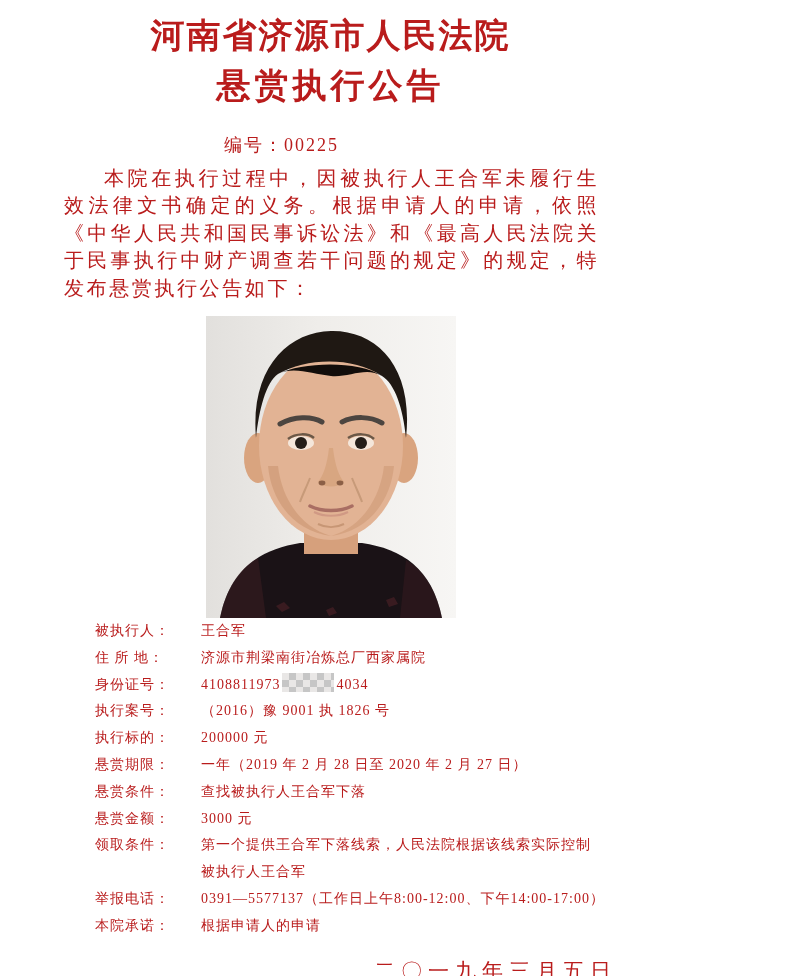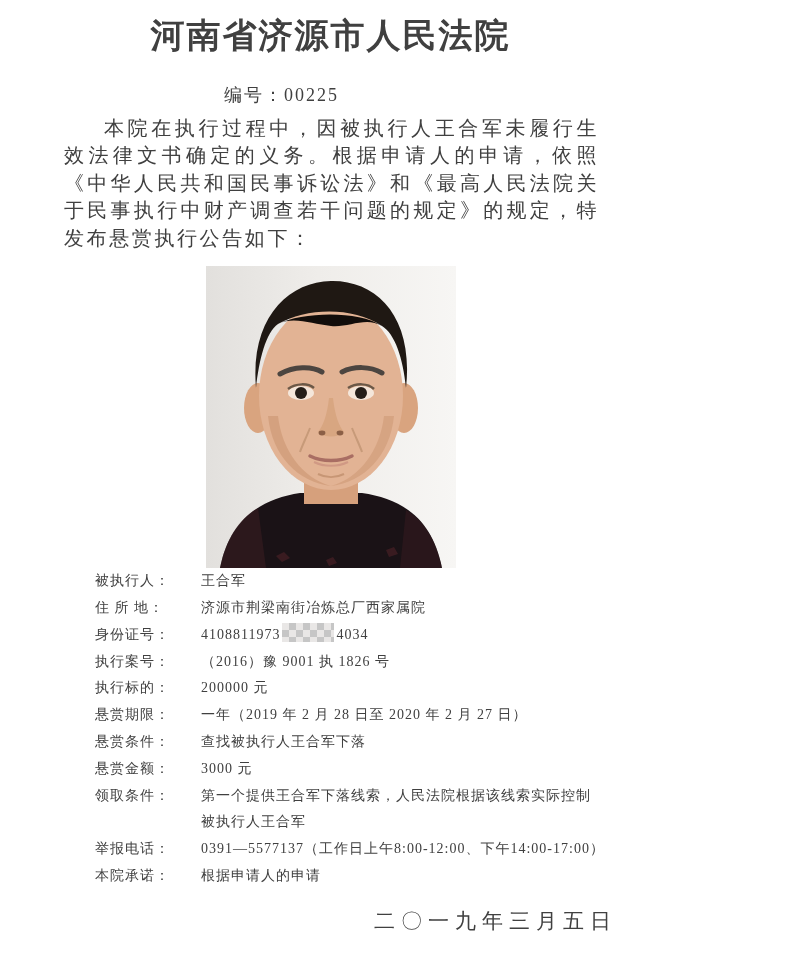--- a/index.html
+++ b/index.html
@@ -1,20 +1,20 @@
 <!DOCTYPE html>
 <html><head>
 <meta charset="utf-8">
 <style>
   html,body{margin:0;padding:0;background:#ffffff;}
   .page{
     position:relative;
     width:661px;height:976px;
     background:#ffffff;
-    color:#404040;
+    color:#b91c1c;
     font-family:"Liberation Serif","DejaVu Serif",serif;
     overflow:hidden;
   }
   .court-title{
     margin-top:16px;
     text-align:center;
     font-size:34px;
     font-weight:bold;
     letter-spacing:2px;
     line-height:1.2;
@@ -78,20 +78,21 @@
     font-size:21px;
     letter-spacing:6px;
   }
 </style>
 </head>
 <body>
 
 <div class="page">
 
   <div class="court-title">河南省济源市人民法院</div>
+  <div class="notice-title">悬赏执行公告</div>
 
   <div class="doc-no"><span>编号：</span><span>00225</span></div>
 
   <div class="intro">本院在执行过程中，因被执行人王合军未履行生效法律文书确定的义务。根据申请人的申请，依照《中华人民共和国民事诉讼法》和《最高人民法院关于民事执行中财产调查若干问题的规定》的规定，特发布悬赏执行公告如下：</div>
 
   <div class="photo-wrap">
     <svg viewBox="0 0 250 302">
       <defs>
         <linearGradient id="bgG" x1="0" y1="0" x2="1" y2="0">
           <stop offset="0" stop-color="#e2e0dd"></stop>

